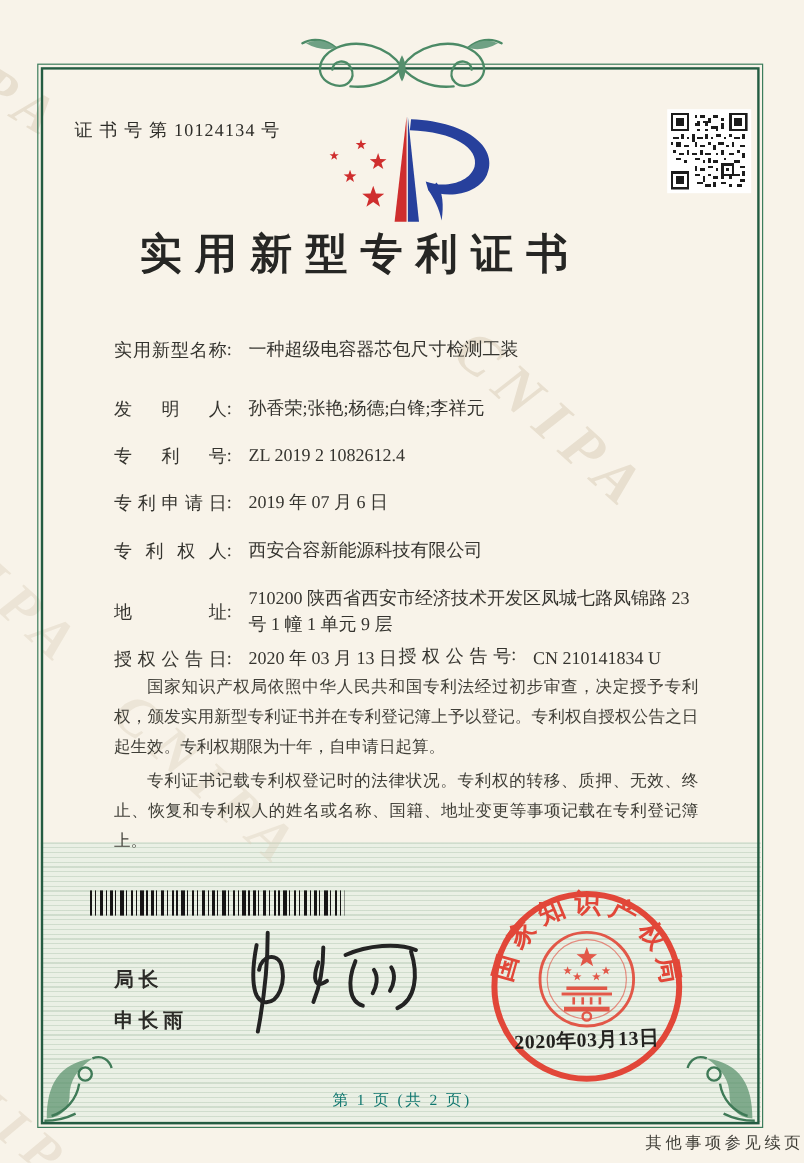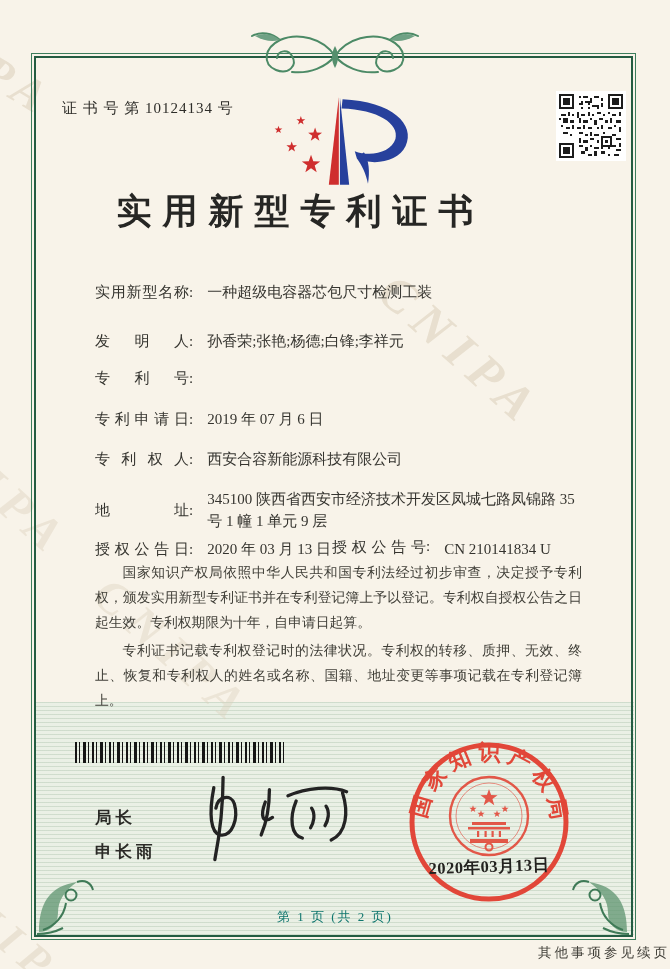--- a/index.html
+++ b/index.html
@@ -191,35 +191,36 @@
   <span class="fvalue">一种超级电容器芯包尺寸检测工装</span>
 </div>
 <div class="frow r2">
   <span class="flabel">发明人</span>
     <span class="fcolon">:</span>
   <span class="fvalue">孙香荣;张艳;杨德;白锋;李祥元</span>
 </div>
 <div class="frow r3">
   <span class="flabel">专利号</span>
     <span class="fcolon">:</span>
+  <span class="fvalue">ZL 2019 2 1082612.4</span>
 </div>
 <div class="frow r4">
   <span class="flabel">专利申请日</span>
     <span class="fcolon">:</span>
   <span class="fvalue">2019 年 07 月 6 日</span>
 </div>
 <div class="frow r5">
   <span class="flabel">专利权人</span>
     <span class="fcolon">:</span>
   <span class="fvalue">西安合容新能源科技有限公司</span>
 </div>
 <div class="frow r6">
   <span class="flabel">地址</span>
     <span class="fcolon">:</span>
-  <span class="fvalue">345100 陕西省西安市经济技术开发区凤城七路凤锦路 35 号 1 幢 1 单元 9 层</span>
+  <span class="fvalue">710200 陕西省西安市经济技术开发区凤城七路凤锦路 23 号 1 幢 1 单元 9 层</span>
 </div>
 <div class="frow r7">
   <span class="flabel">授权公告日</span>
     <span class="fcolon">:</span>
   <span class="fvalue">2020 年 03 月 13 日</span>
   <span class="fgroup2">
     <span class="flabel">授权公告号</span>
       <span class="fcolon">:</span>
     <span class="fvalue">CN 210141834 U</span>
   </span>

